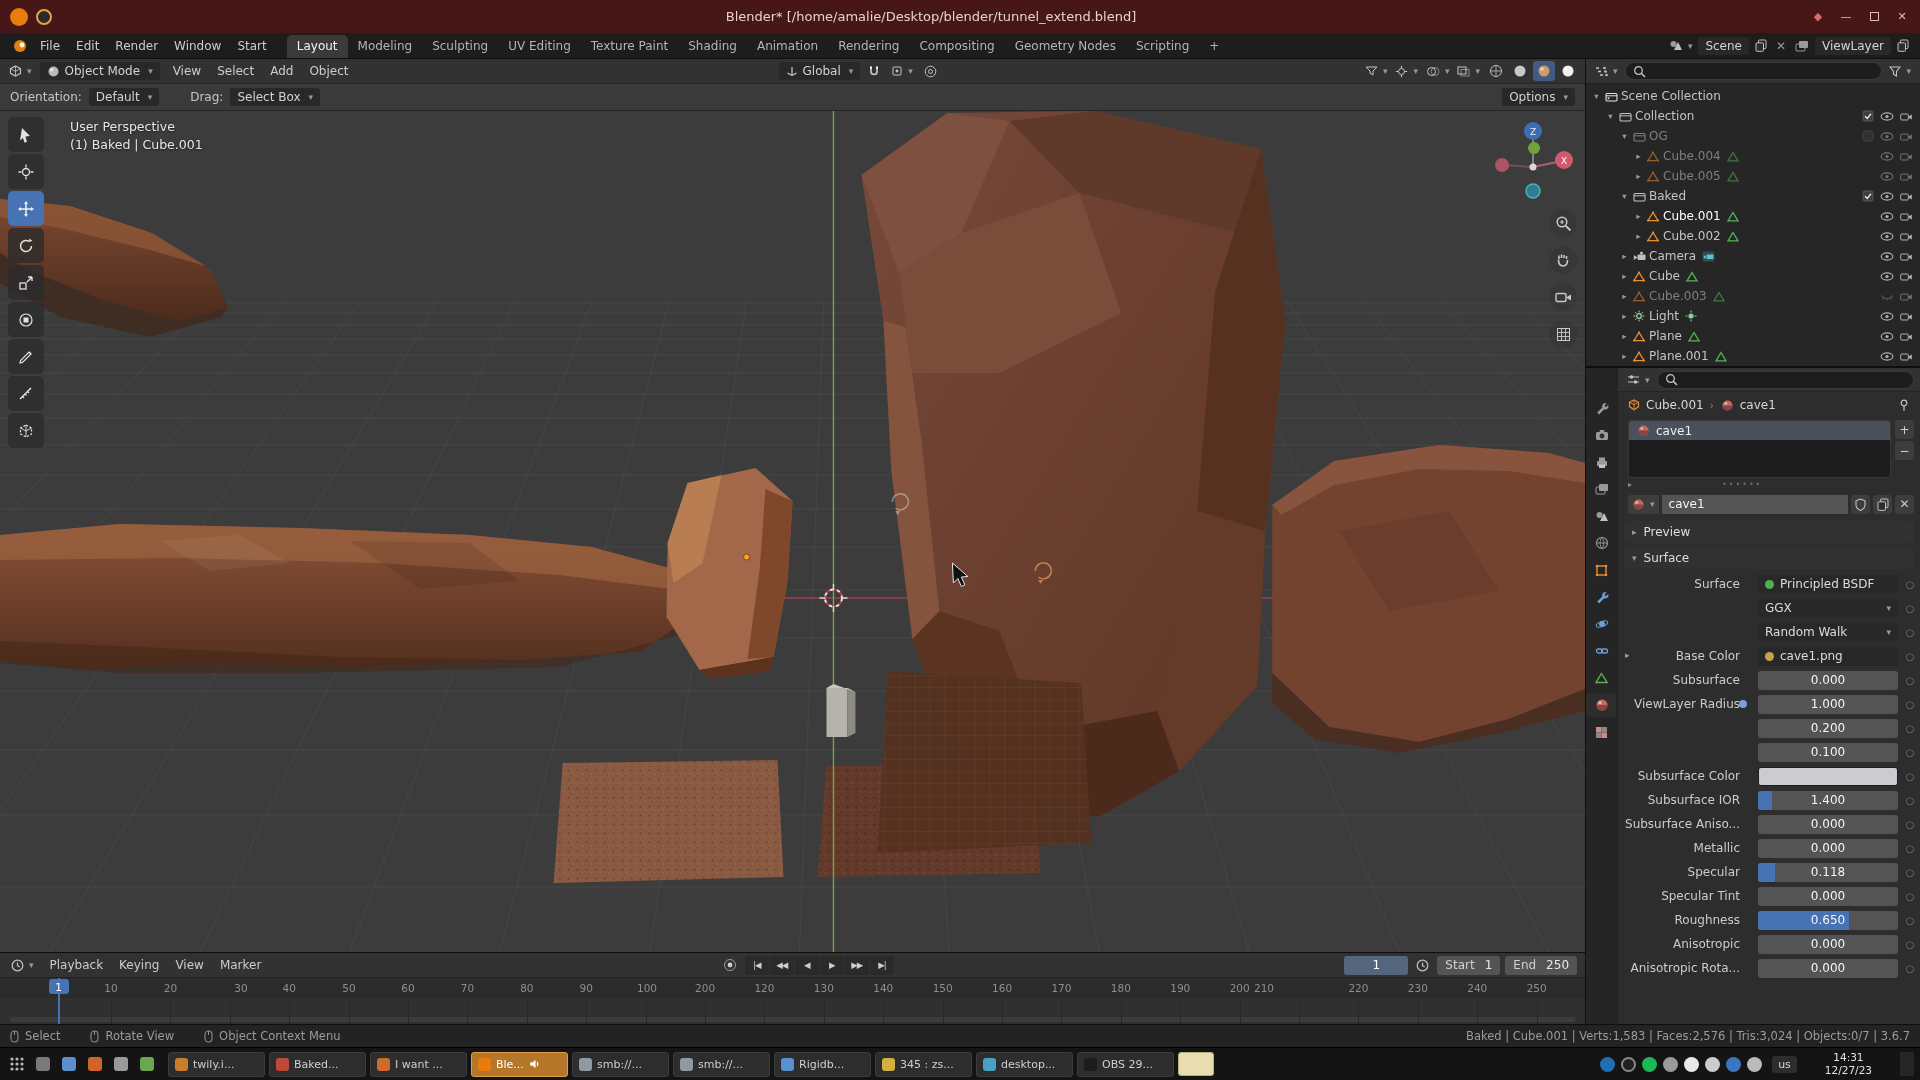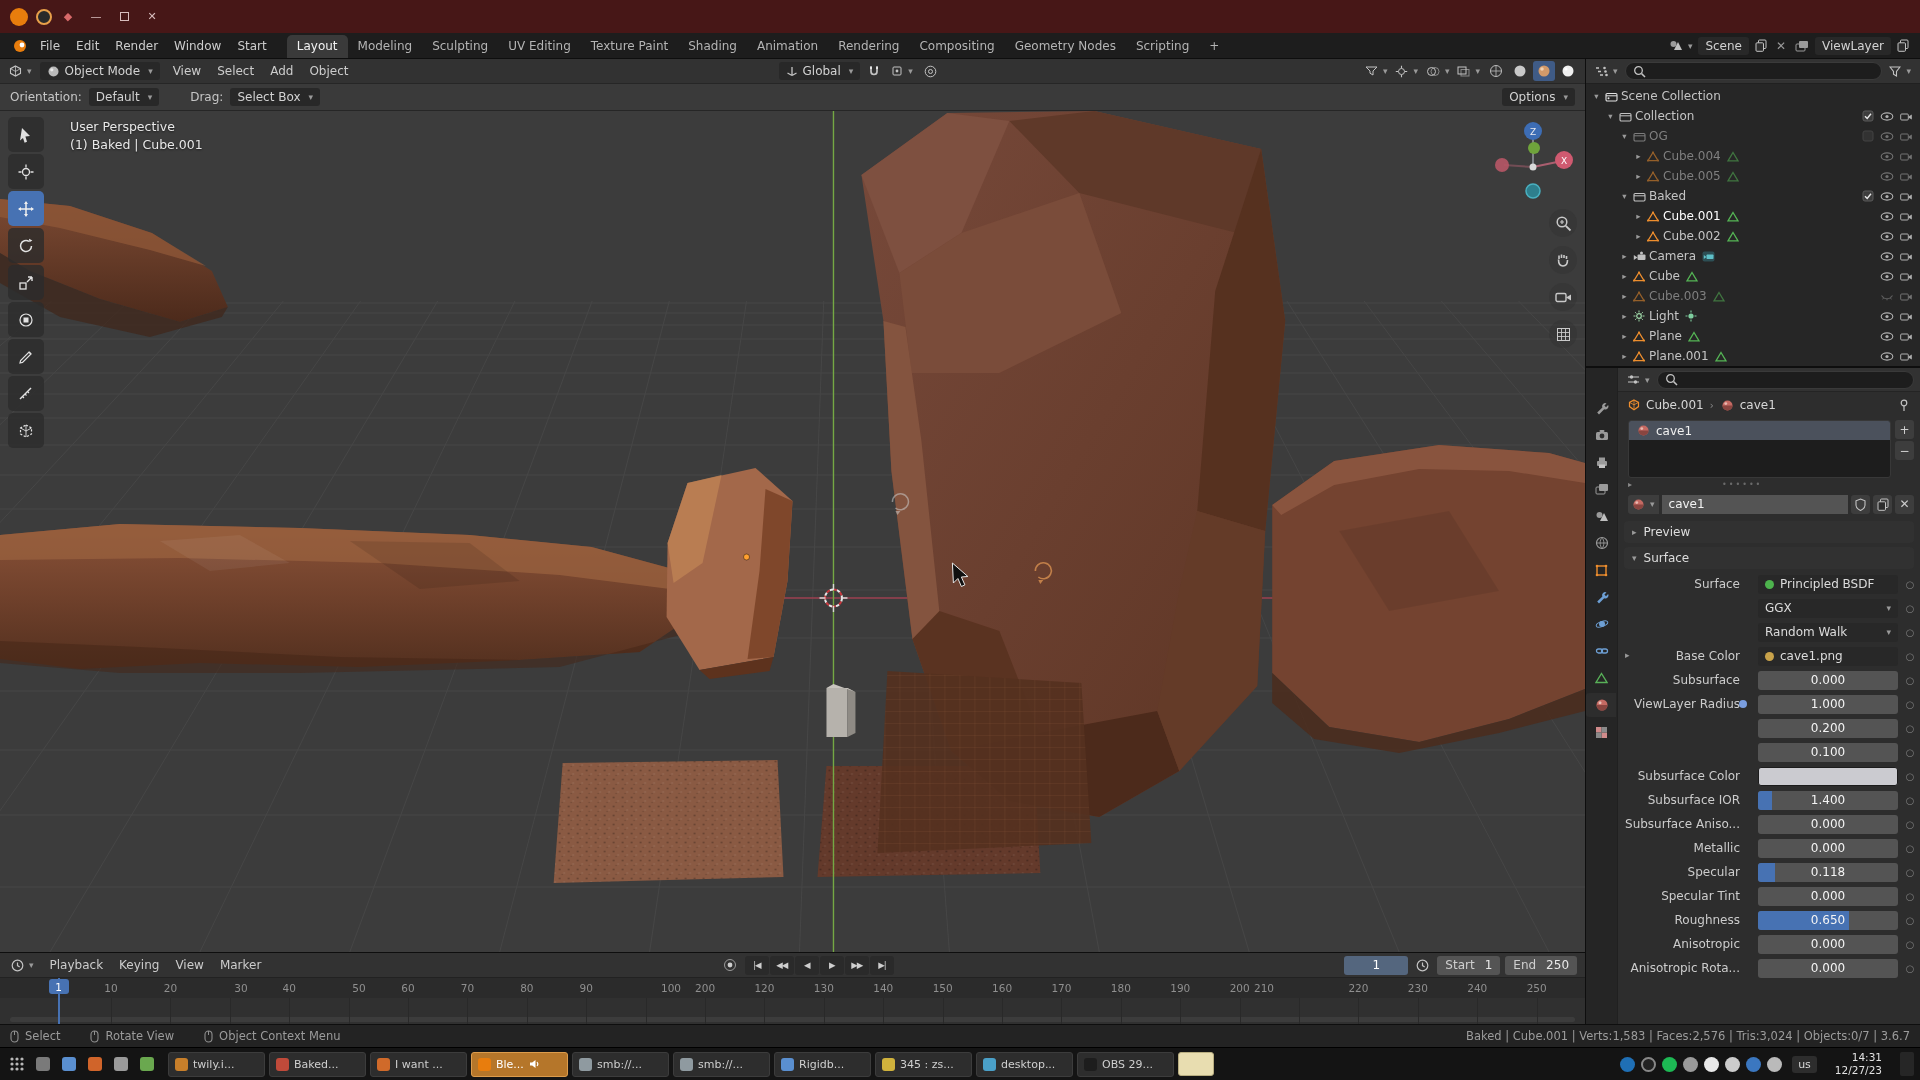--- a/index.html
+++ b/index.html
@@ -127,31 +127,32 @@
 .taskbar{height:33px;background:#141414;display:flex;align-items:center;gap:4px;padding:0 6px;flex:none;border-top:1px solid #000;}
 .launcher{width:22px;height:22px;border-radius:4px;display:flex;align-items:center;justify-content:center;flex:none;}
 .l-shape{width:14px;height:14px;border-radius:3px;}
 .tb-app{height:25px;width:97px;background:#2d2d2d;border:1px solid #3c3c3c;border-radius:3px;display:flex;align-items:center;gap:5px;padding:0 6px;color:#cfcfcf;font-size:11px;overflow:hidden;white-space:nowrap;flex:none;}
 .tb-app.active{background:#b5762a;border-color:#dc9c4c;color:#fff;}
 .tb-appicon{width:13px;height:13px;border-radius:3px;flex:none;}
 .notebtn{width:36px;height:24px;background:#e8ddb0;border-radius:3px;flex:none;border:1px solid #b8ad80;}
 .tray{display:flex;gap:6px;align-items:center;margin-left:8px;}
 .tray-icon{width:15px;height:15px;border-radius:50%;flex:none;}
 .langbadge{background:#2d2d2d;border-radius:3px;padding:2px 6px;color:#d8d8d8;font-size:11px;margin-left:6px;}
-.clockblk{text-align:right;font-size:10.5px;line-height:1.2;color:#e2e2e2;margin:0 14px;white-space:nowrap;}
+.clockblk{text-align:center;font-size:10.5px;line-height:1.2;color:#e2e2e2;margin:0 24px;white-space:nowrap;}
 .edgebtn{width:14px;height:24px;background:#262626;border-radius:2px;flex:none;}
 </style>
 </head>
 <body>
 
 <div id="app">
 
   <div class="titlebar">
     <span class="tb-ico" style="background:#e87d0d"></span>
     <span class="tb-ico" style="background:#2a2a2a;border:2px solid #e8a04a;width:16px;height:16px"></span>
+    <div class="tb-title">Blender* [/home/amalie/Desktop/blender/tunnel_extend.blend]</div>
     <div class="tb-right">
       <span class="winbtn" style="color:#d86a6a">◆</span>
       <span class="winbtn">—</span>
       <span class="winbtn">
           <span class="maxsq"></span>
         </span>
       <span class="winbtn">✕</span>
     </div>
   </div>
 
@@ -640,26 +641,26 @@
               <span class="rf-val">250</span>
           </div>
         </div>
         <div class="tl-lower" id="tl-lower">
           <div class="tl-ruler" id="tl-ruler">
               <span class="rlabel" style="left: 57.6px;">1</span>
               <span class="rlabel" style="left: 111.06px;">10</span>
               <span class="rlabel" style="left: 170.46px;">20</span>
               <span class="rlabel" style="left: 241px;">30</span>
               <span class="rlabel" style="left: 289.26px;">40</span>
-              <span class="rlabel" style="left: 359px;">50</span>
+              <span class="rlabel" style="left: 349px;">50</span>
               <span class="rlabel" style="left: 408.06px;">60</span>
               <span class="rlabel" style="left: 467.46px;">70</span>
               <span class="rlabel" style="left: 526.86px;">80</span>
               <span class="rlabel" style="left: 586.26px;">90</span>
-              <span class="rlabel" style="left: 671px; text-align: right;">100</span>
+              <span class="rlabel" style="left: 647px; text-align: right;">100</span>
               <span class="rlabel" style="left: 705.06px;">200</span>
               <span class="rlabel" style="left: 764.46px;">120</span>
               <span class="rlabel" style="left: 823.86px;">130</span>
               <span class="rlabel" style="left: 883.26px;">140</span>
               <span class="rlabel" style="left: 942.66px;">150</span>
               <span class="rlabel" style="left: 1002.06px;">160</span>
               <span class="rlabel" style="left: 1061.46px;">170</span>
               <span class="rlabel" style="left: 1120.86px;">180</span>
               <span class="rlabel" style="left: 1180.26px;">190</span>
               <span class="rlabel" style="left: 1239.66px;">200</span>

